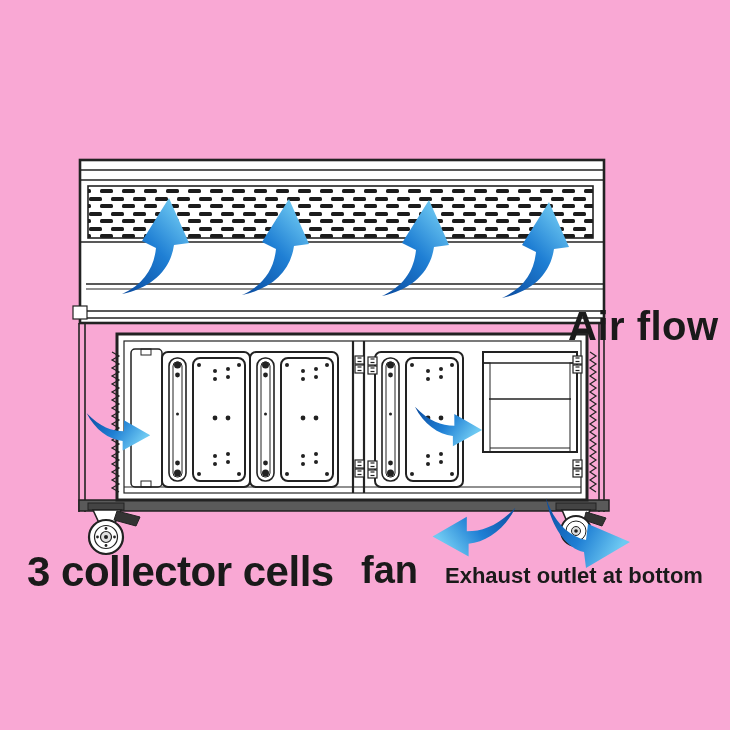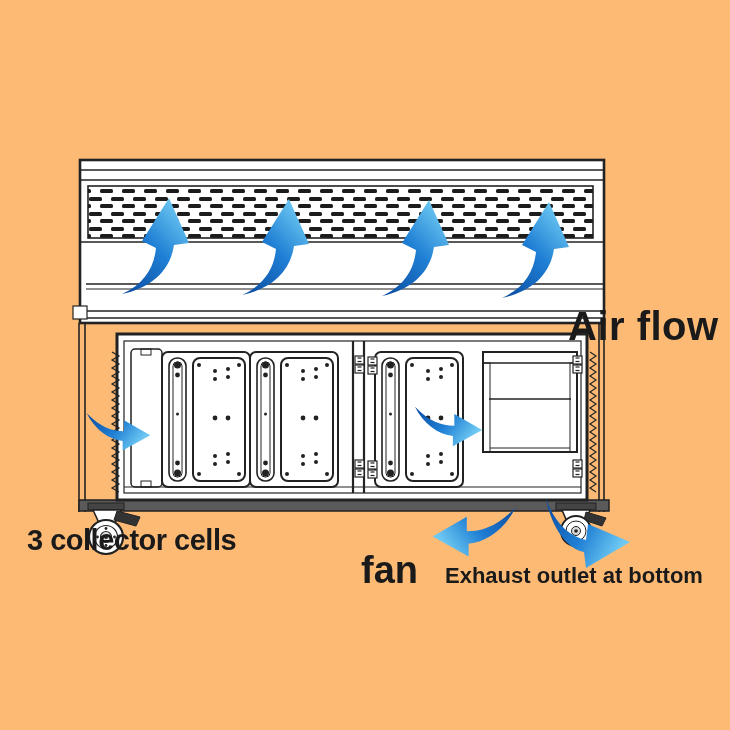--- a/index.html
+++ b/index.html
@@ -1,21 +1,21 @@
 <!DOCTYPE html>
 <html><head>
 <meta charset="utf-8">
 <style>
   html,body{margin:0;padding:0;background:#fff;}
-  #stage{position:relative;width:730px;height:730px;background:#fdba74;overflow:hidden;
+  #stage{position:relative;width:730px;height:730px;background:#f9a8d4;overflow:hidden;
          font-family:"Liberation Sans",sans-serif;color:#1a1a1a;}
   #artwork{position:absolute;left:0;top:0;width:730px;height:730px;}
   .lbl{position:absolute;white-space:nowrap;color:#1a1a1a;line-height:1;font-weight:600;}
   #air-flow-label{left:568px;top:306px;font-size:40px;letter-spacing:0.5px;}
-  #collector-cells-label{left:27px;top:526px;font-size:29px;letter-spacing:-0.5px;}
+  #collector-cells-label{left:27px;top:551px;font-size:42px;letter-spacing:-0.5px;}
   #fan-label{left:361px;top:551px;font-size:38px;}
   #exhaust-label{left:445px;top:565px;font-size:22px;text-align:center;}
 </style>
 </head>
 <body>
 
 <div id="stage">
 
   <svg id="artwork" viewBox="0 0 730 730" xmlns="http://www.w3.org/2000/svg">
     <defs>

